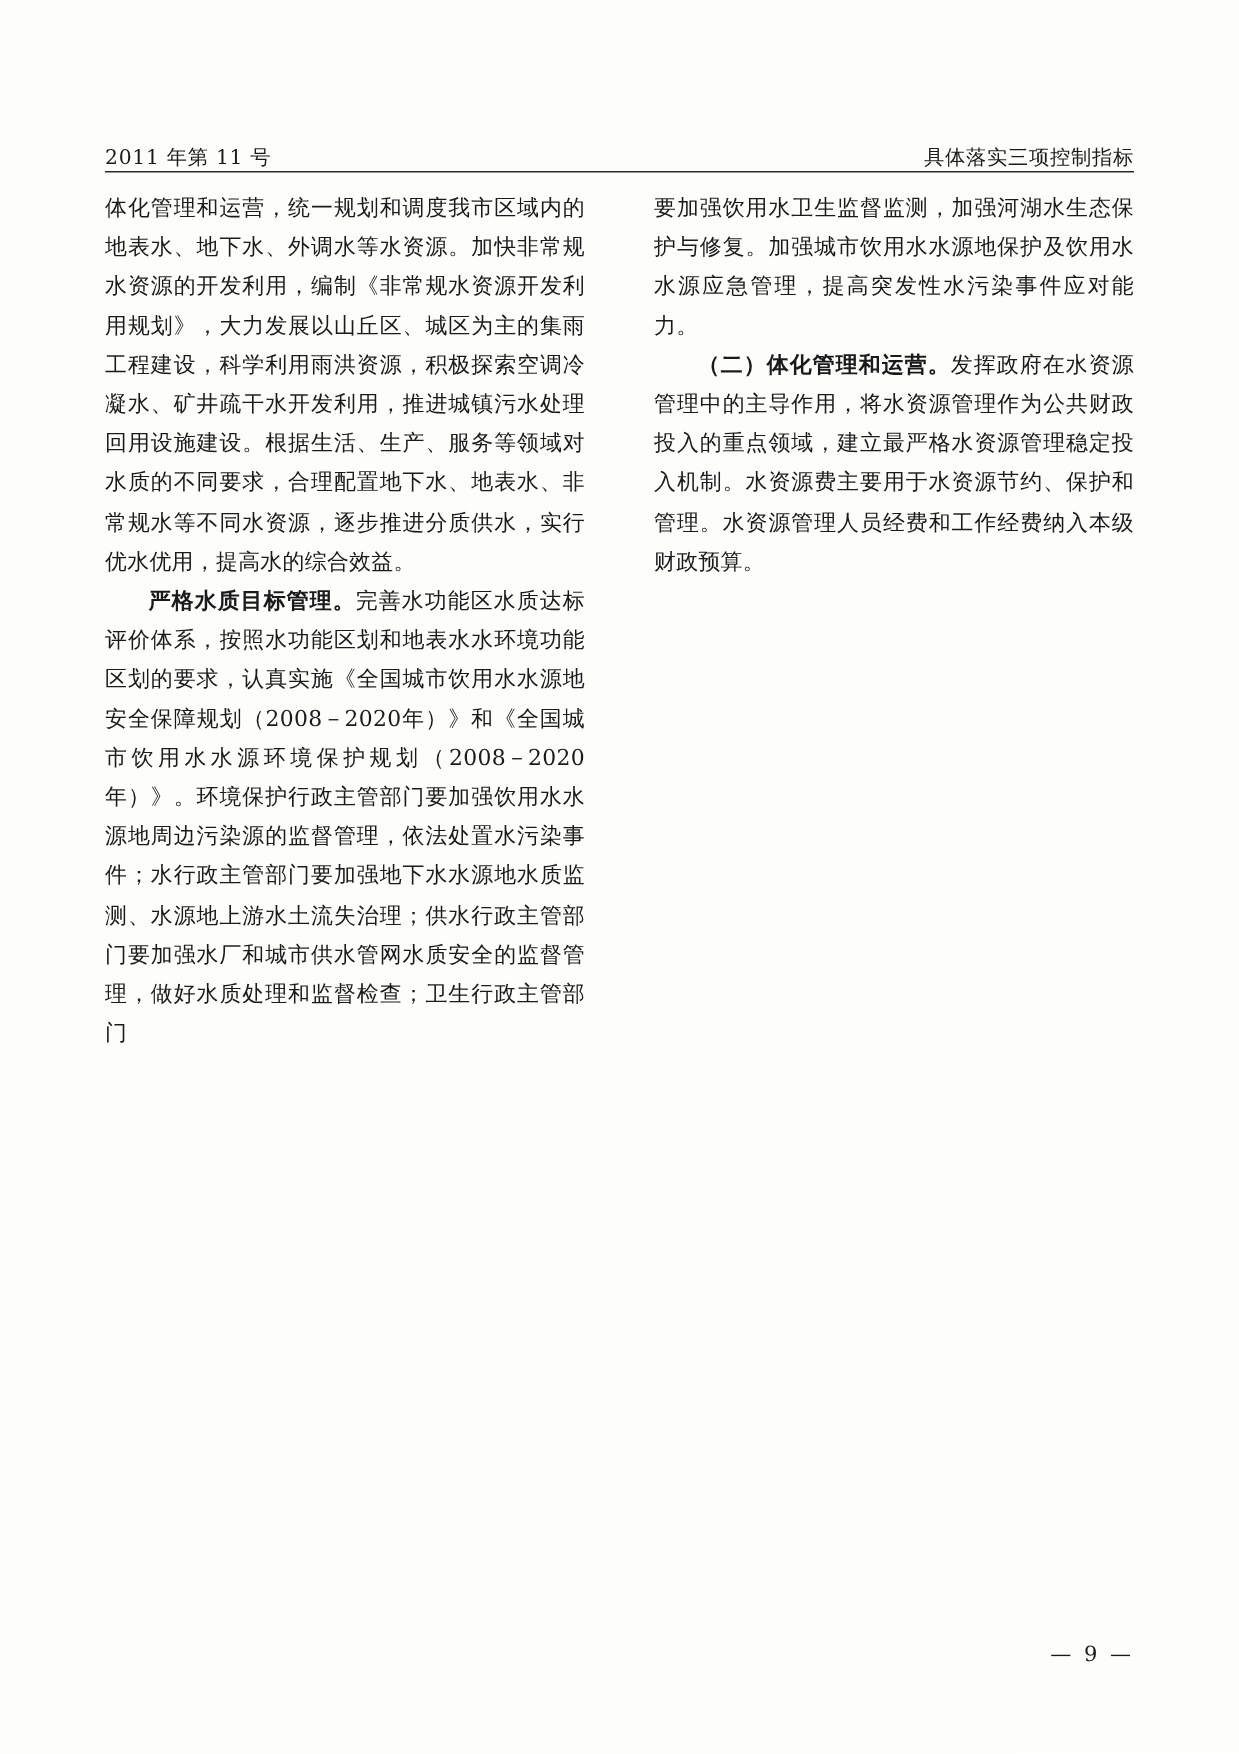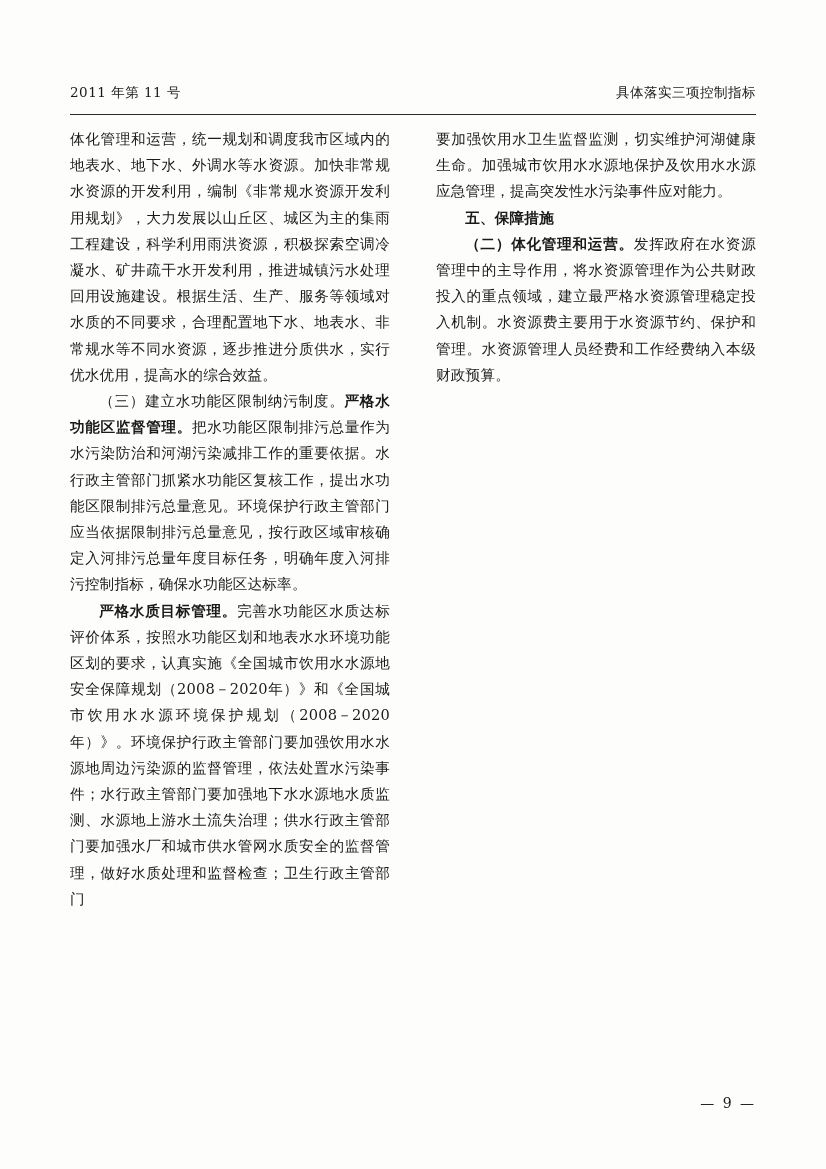--- a/index.html
+++ b/index.html
@@ -12,21 +12,21 @@
     width: 826px;
     height: 1169px;
     background: #fdfdfb;
     box-sizing: border-box;
     font-family: "DejaVu Serif", "Liberation Serif", serif;
     color: #1a1a1a;
     overflow: hidden;
   }
   .header {
     position: absolute;
-    top: 76px;
+    top: 88px;
     left: 70px;
     right: 70px;
     height: 26px;
     display: flex;
     justify-content: space-between;
     align-items: flex-end;
     font-size: 13.5px;
     letter-spacing: 0.5px;
     gap: 40px;
   }
@@ -87,27 +87,25 @@
   <div class="header">
     <span>2011 年第 11 号</span>
     <span>具体落实三项控制指标</span>
   </div>
   <div class="header-rule"></div>
 
   <div class="columns">
 
     <div class="col">
       <p class="noindent">体化管理和运营，统一规划和调度我市区域内的地表水、地下水、外调水等水资源。加快非常规水资源的开发利用，编制《非常规水资源开发利用规划》，大力发展以山丘区、城区为主的集雨工程建设，科学利用雨洪资源，积极探索空调冷凝水、矿井疏干水开发利用，推进城镇污水处理回用设施建设。根据生活、生产、服务等领域对水质的不同要求，合理配置地下水、地表水、非常规水等不同水资源，逐步推进分质供水，实行优水优用，提高水的综合效益。</p>
-      <p>（三）建立水功能区限制纳污制度。<b>严格水功能区监督管理。</b>把水功能区限制排污总量作为水污染防治和河湖污染减排工作的重要依据。水行政主管部门抓紧水功能区复核工作，提出水功能区限制排污总量意见。环境保护行政主管部门应当依据限制排污总量意见，按行政区域审核确定入河排污总量年度目标任务，明确年度入河排污控制指标，确保水功能区达标率。</p>
       <p><b>严格水质目标管理。</b>完善水功能区水质达标评价体系，按照水功能区划和地表水水环境功能区划的要求，认真实施《全国城市饮用水水源地安全保障规划（2008－2020年）》和《全国城市饮用水水源环境保护规划（2008－2020 年）》。环境保护行政主管部门要加强饮用水水源地周边污染源的监督管理，依法处置水污染事件；水行政主管部门要加强地下水水源地水质监测、水源地上游水土流失治理；供水行政主管部门要加强水厂和城市供水管网水质安全的监督管理，做好水质处理和监督检查；卫生行政主管部门</p>
     </div>
 
     <div class="col">
-      <p class="noindent">要加强饮用水卫生监督监测，切实维护河湖健康生命。加强城市饮用水水源地保护及饮用水水源应急管理，提高突发性水污染事件应对能力。</p>
-      <p class="heading">五、保障措施</p>
+      <p class="noindent">要加强饮用水卫生监督监测，加强河湖水生态保护与修复。加强城市饮用水水源地保护及饮用水水源应急管理，提高突发性水污染事件应对能力。</p>
       <p><b>（二）体化管理和运营。</b>发挥政府在水资源管理中的主导作用，将水资源管理作为公共财政投入的重点领域，建立最严格水资源管理稳定投入机制。水资源费主要用于水资源节约、保护和管理。水资源管理人员经费和工作经费纳入本级财政预算。</p>
     </div>
 
   </div>
 
   <div class="footer">— 9 —</div>
 
 </div>
 
 </body></html>

